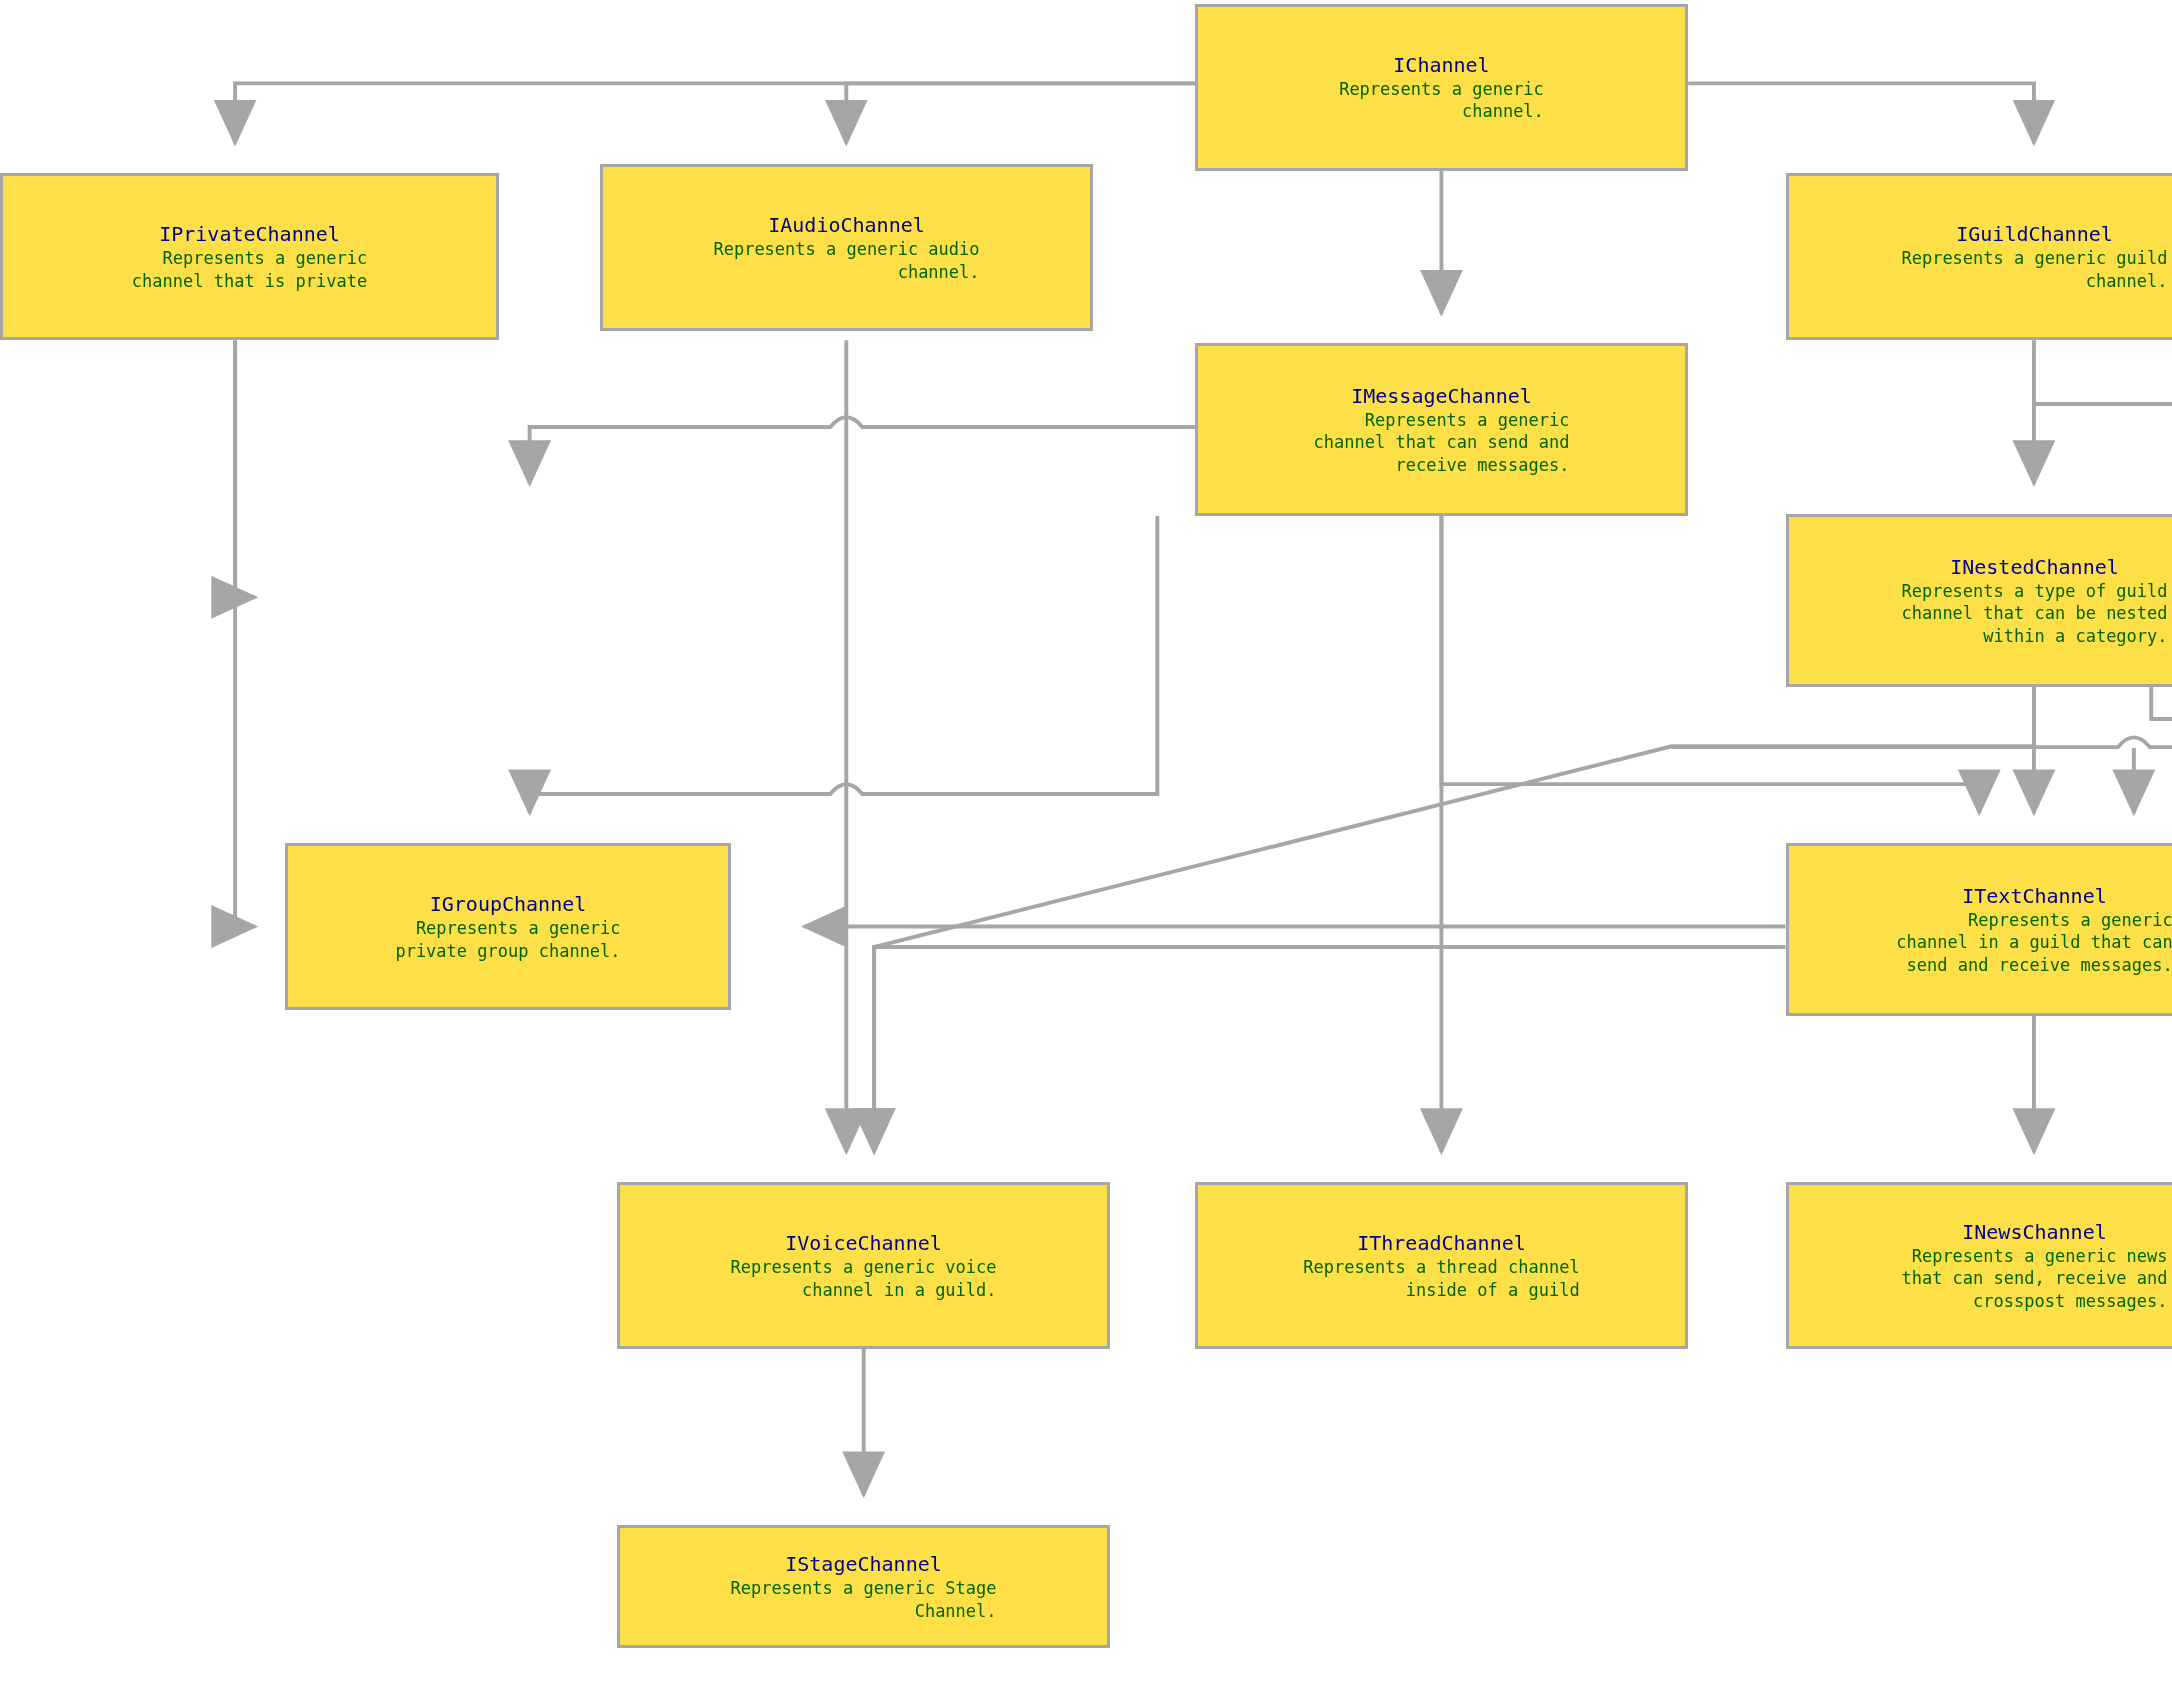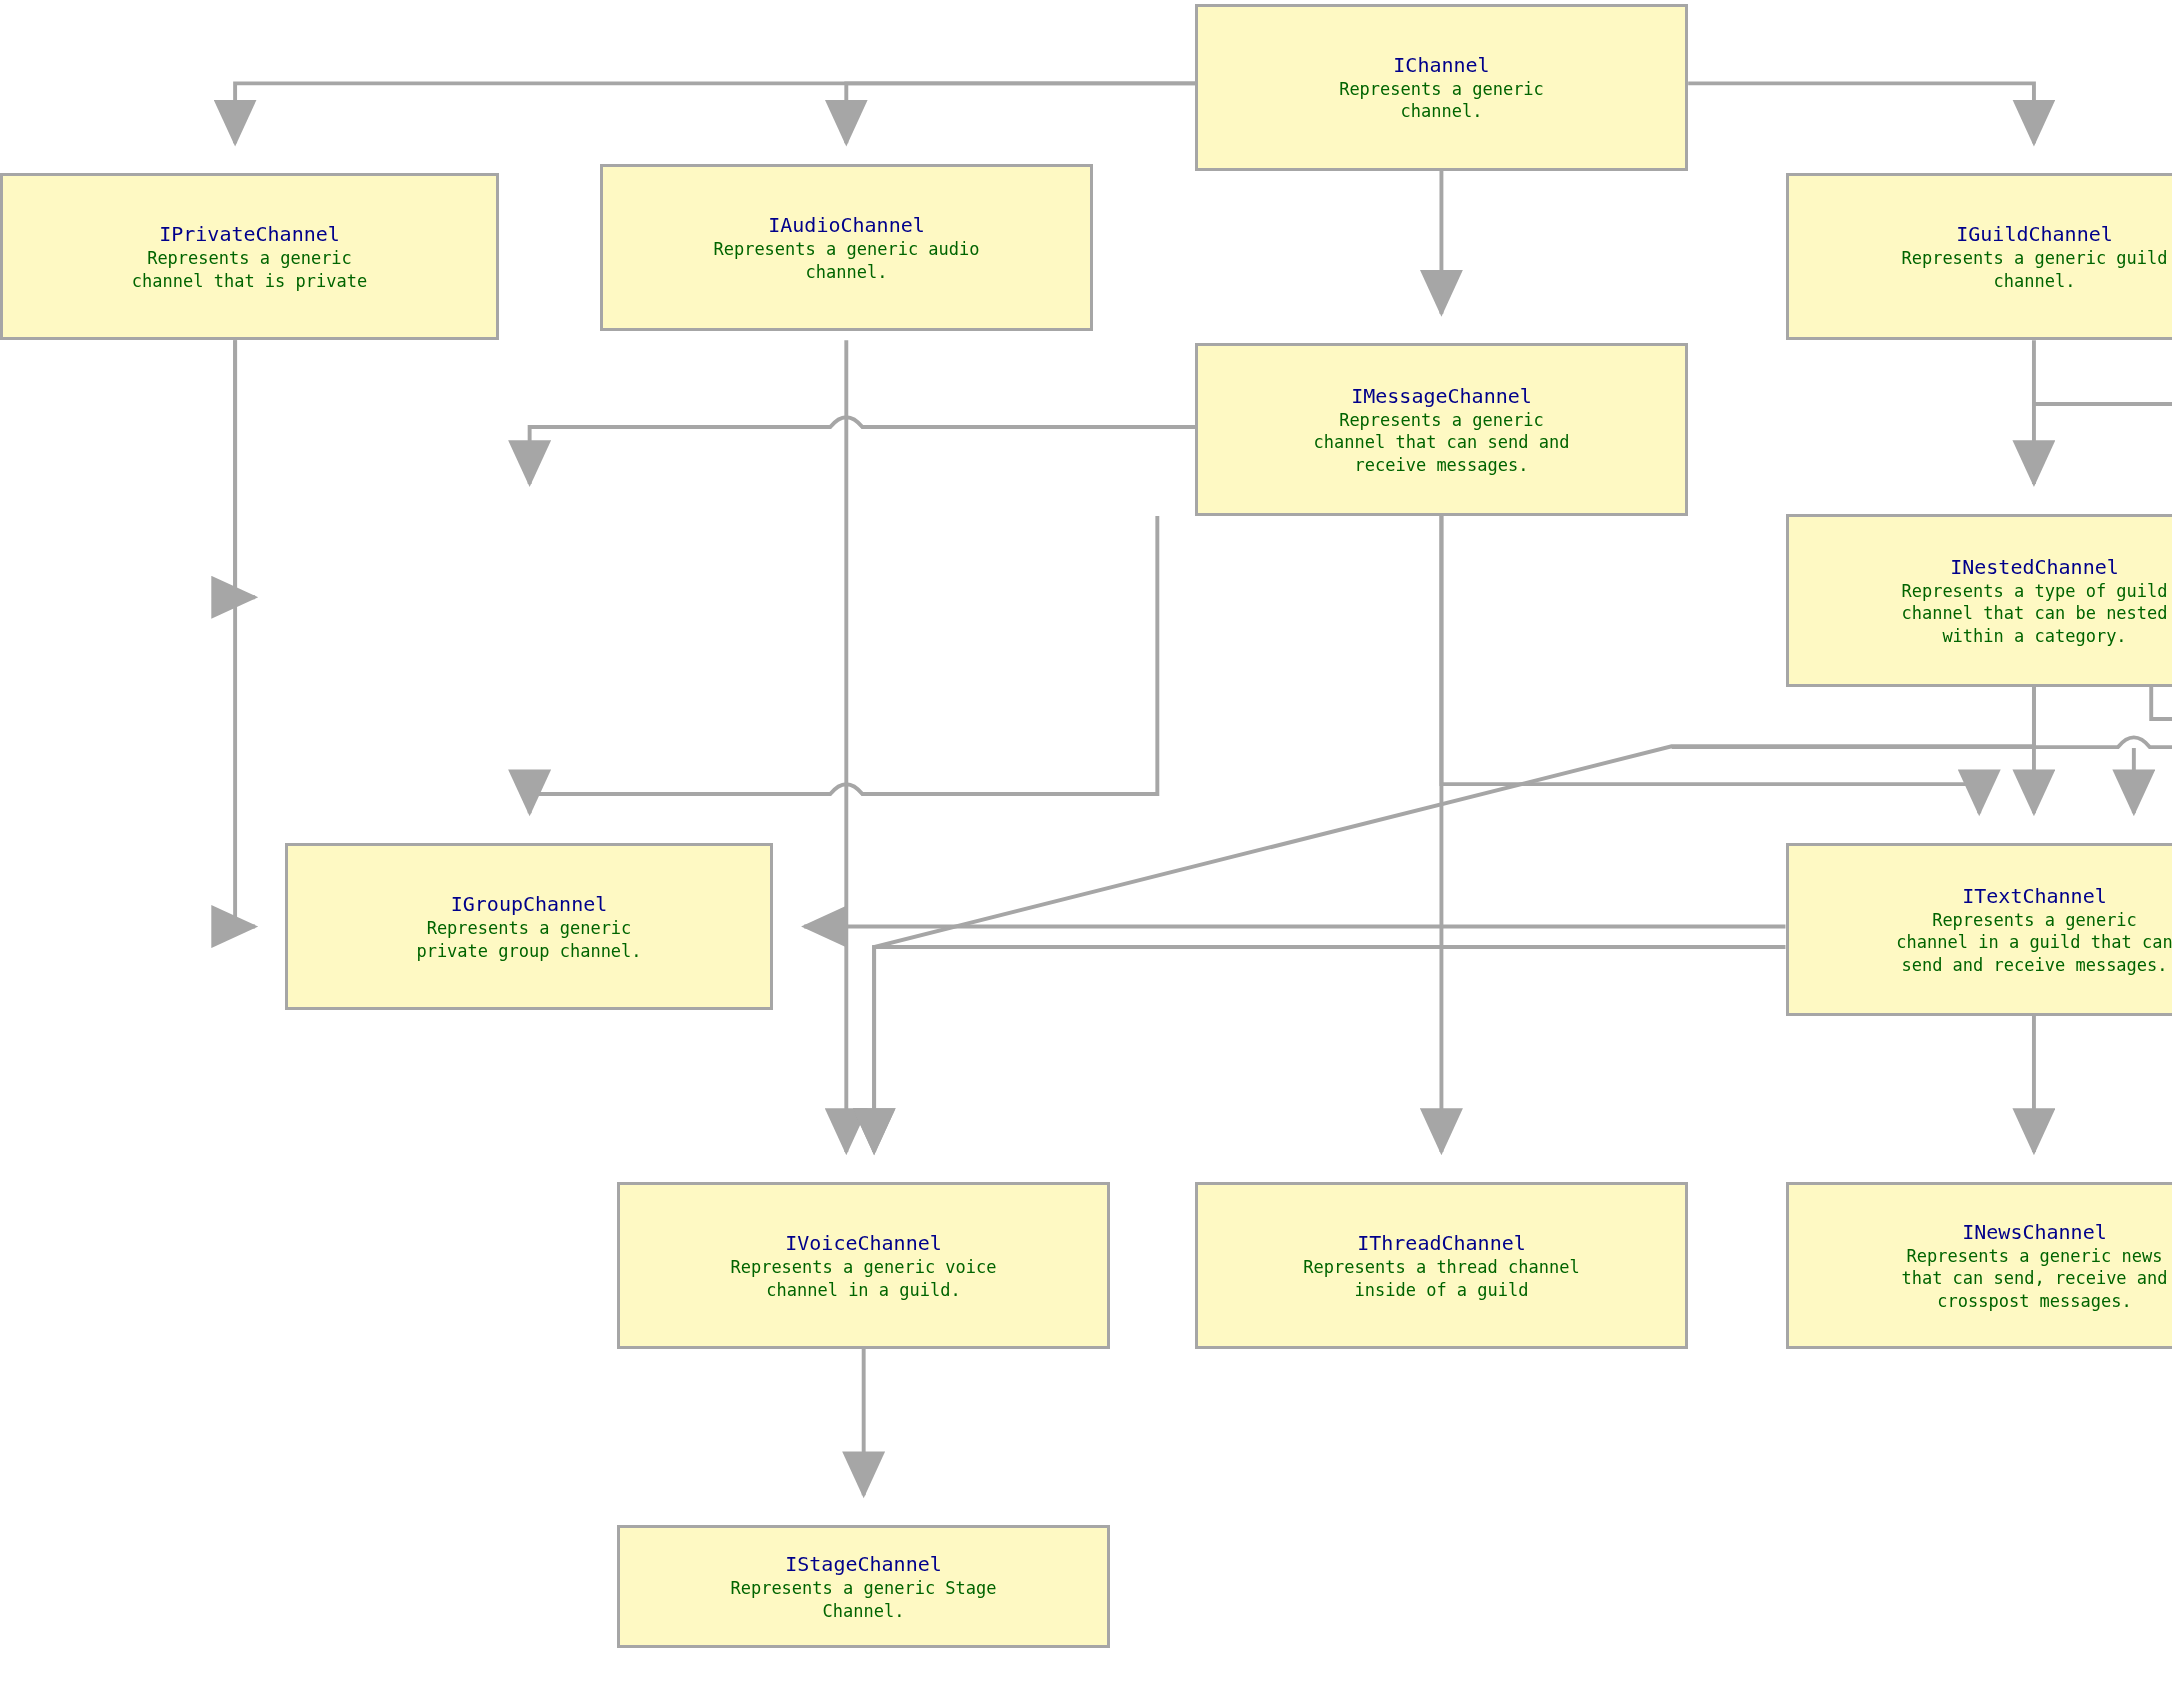--- a/index.html
+++ b/index.html
@@ -19,26 +19,26 @@
     left: 0;
     top: 0;
     width: 2862px;
     height: 1705px;
     pointer-events: none;
   }
   .node {
     position: absolute;
     box-sizing: border-box;
     border: 3.9px solid #a6a6a6;
-    background: #fef9c3;
+    background: #fde047;
     display: flex;
     flex-direction: column;
     align-items: center;
     justify-content: center;
-    text-align: center;
+    text-align: right;
     font-family: "DejaVu Sans Mono", "Liberation Mono", monospace;
     overflow: hidden;
   }
   .node-title {
     color: #00008b;
     font-size: 20px;
     line-height: 1.30;
     white-space: nowrap;
     letter-spacing: 0px;
   }
@@ -145,21 +145,21 @@
   </div>
 
 
   <div class="node" style="left: 1786px; top: 514px; width: 497px; height: 173px;">
     <div class="node-title">INestedChannel</div>
     <div class="node-desc">Represents a type of guild
 channel that can be nested
 within a category.</div>
   </div>
 
-  <div class="node" style="left: 285px; top: 843px; width: 488px; height: 167px;">
+  <div class="node" style="left: 285px; top: 843px; width: 446px; height: 167px;">
     <div class="node-title">IGroupChannel</div>
     <div class="node-desc">Represents a generic
 private group channel.</div>
   </div>
 
   <div class="node" style="left: 1786px; top: 843px; width: 497px; height: 173px;">
     <div class="node-title">ITextChannel</div>
     <div class="node-desc">Represents a generic
 channel in a guild that can
 send and receive messages.</div>

